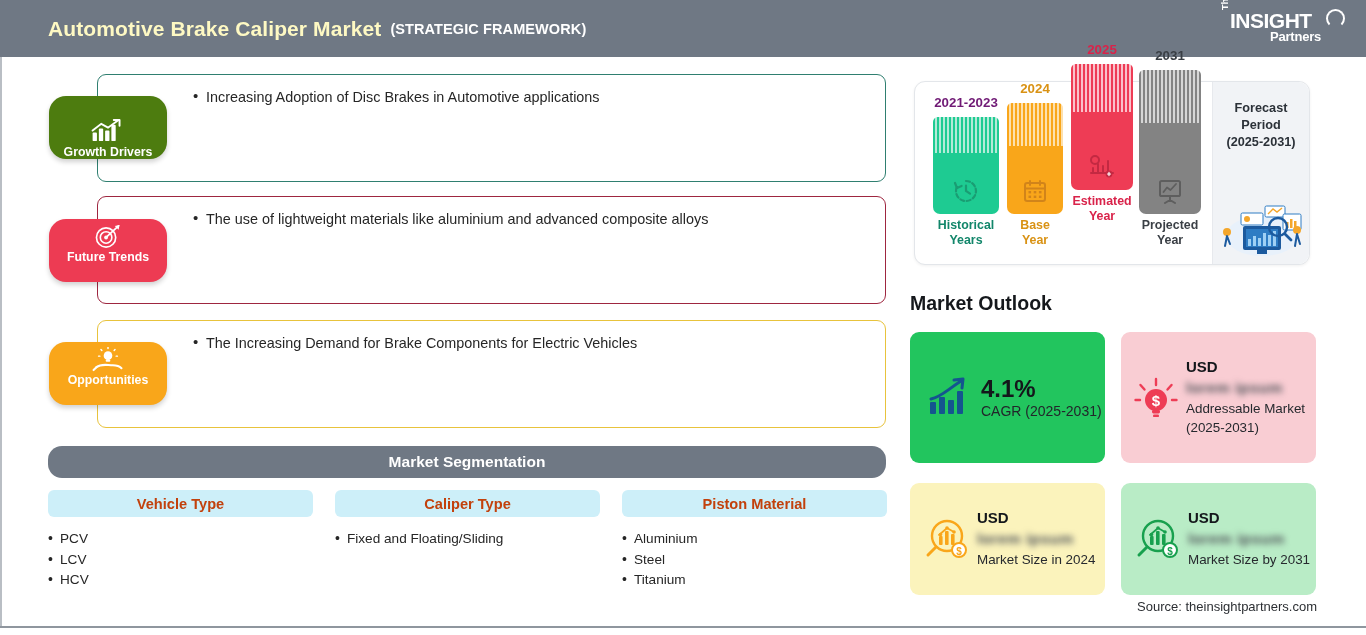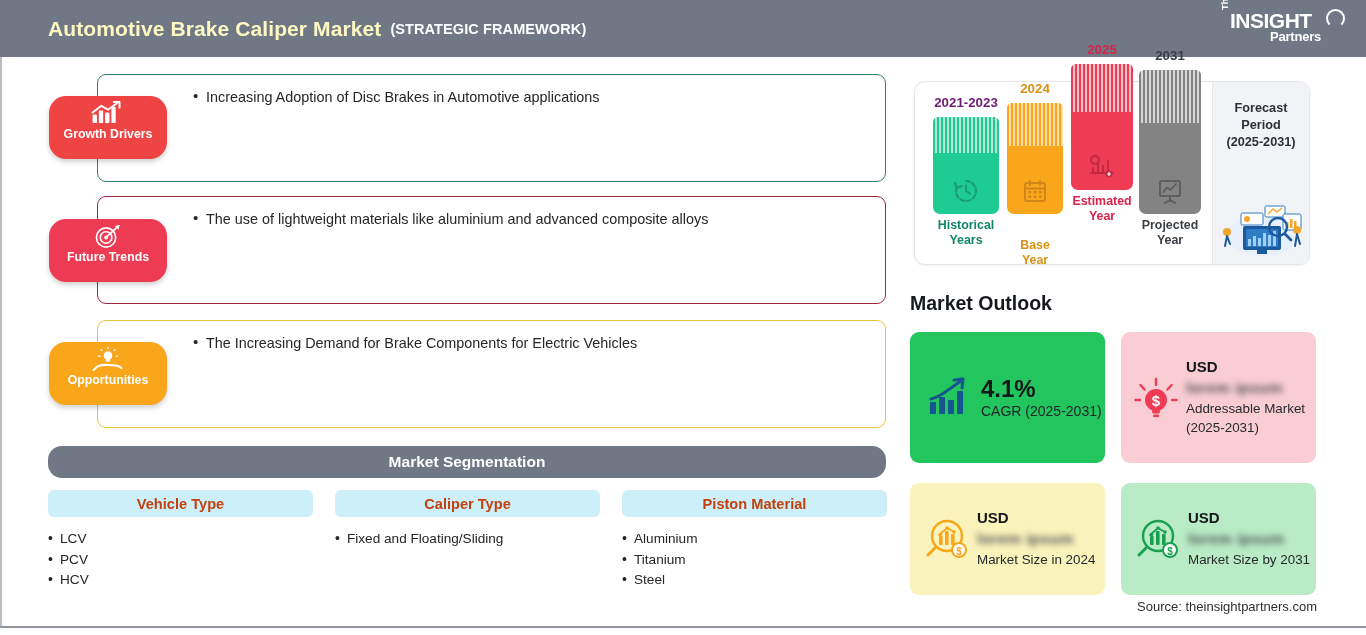--- a/index.html
+++ b/index.html
@@ -223,21 +223,21 @@
     </div>
   </div>
 
   <div class="left-rule"></div>
 
   <div class="drv-box" style="top:74px; height:108px; border-color:#2f7f70;">
     <div class="bullets">
       <div class="drv-bullet">Increasing Adoption of Disc Brakes in Automotive applications</div>
     </div>
   </div>
-  <div class="drv-badge" style="top:96px; background:#ef4444;">
+  <div class="drv-badge" style="top:96px; background:#4d7c0f;justify-content:flex-end;">
     <svg class="b-icon" width="40" height="25" viewBox="0 0 40 26">
       <rect x="4" y="14" width="4.5" height="9" fill="#fff" rx="1"></rect>
       <rect x="10.5" y="10" width="4.5" height="13" fill="#fff" rx="1"></rect>
       <rect x="17" y="12" width="4.5" height="11" fill="#fff" rx="1"></rect>
       <rect x="23.5" y="6" width="4.5" height="17" fill="#fff" rx="1"></rect>
       <path d="M4 12 L13 5 L20 9 L31 1" stroke="#fff" stroke-width="2" fill="none" stroke-linecap="round"></path>
       <path d="M26 1 L32 1 L32 7" stroke="#fff" stroke-width="2" fill="none" stroke-linecap="round" stroke-linejoin="round"></path>
     </svg>
     <span class="b-label">Growth Drivers</span>
   </div>
@@ -278,39 +278,39 @@
       <path d="M5 21 L2 24" stroke="#fff" stroke-width="2.2" stroke-linecap="round"></path>
     </svg>
     <span class="b-label">Opportunities</span>
   </div>
 
   <div class="seg-header">Market Segmentation</div>
 
   <div class="seg-col" style="left:48px; width:265px;">
     <div class="seg-title">Vehicle Type</div>
     <ul>
+      <li>PCV</li>
       <li>LCV</li>
-      <li>PCV</li>
       <li>HCV</li>
     </ul>
   </div>
 
   <div class="seg-col" style="left:335px; width:265px;">
     <div class="seg-title">Caliper Type</div>
     <ul>
       <li>Fixed and Floating/Sliding</li>
     </ul>
   </div>
 
   <div class="seg-col" style="left:622px; width:265px;">
     <div class="seg-title">Piston Material</div>
     <ul>
       <li>Aluminium</li>
+      <li>Steel</li>
       <li>Titanium</li>
-      <li>Steel</li>
     </ul>
   </div>
 
   <div class="tl-panel">
 
     <div class="tl-bar-wrap" style="left:18px; width:66px; height:97px;">
       <div class="tl-year" style="top:-22px; color:#701a75;">2021-2023</div>
       <div class="tl-stripes" style="top:0; height:36px; background:repeating-linear-gradient(90deg,#1ecb92 0 2px,#b5ead8 2px 4px);"></div>
       <div class="tl-solid" style="top:36px; height:61px; background:#1ecb92;">
         <svg width="26" height="26" viewBox="0 0 26 26">
@@ -333,21 +333,21 @@
           <g fill="#d1841a">
             <rect x="6.5" y="13" width="2.6" height="2.4"></rect>
               <rect x="11.7" y="13" width="2.6" height="2.4"></rect>
               <rect x="16.9" y="13" width="2.6" height="2.4"></rect>
             <rect x="6.5" y="17.6" width="2.6" height="2.4"></rect>
               <rect x="11.7" y="17.6" width="2.6" height="2.4"></rect>
               <rect x="16.9" y="17.6" width="2.6" height="2.4"></rect>
           </g>
         </svg>
       </div>
-      <div class="tl-caption" style="top:115px; color:#d99214;margin-top:20px;">Base Year</div>
+      <div class="tl-caption" style="top:115px; color:#d99214;">Base Year</div>
     </div>
 
     <div class="tl-bar-wrap" style="left:156px; width:62px; height:150px;">
       <div class="tl-year" style="top:-22px; color:#d9234a;">2025</div>
       <div class="tl-stripes" style="top:0; height:48px; background:repeating-linear-gradient(90deg,#ee3c55 0 2px,#fac2cb 2px 4px);"></div>
       <div class="tl-solid" style="top:48px; height:78px; background:#ee3c55;">
         <svg width="28" height="26" viewBox="0 0 28 26">
           <path d="M3 19 H25" stroke="#c32942" stroke-width="2" stroke-linecap="round"></path>
           <path d="M5 19 V14 M10 19 V10 M15 19 V12 M20 19 V7" stroke="#c32942" stroke-width="2" stroke-linecap="round"></path>
           <circle cx="7" cy="6" r="4" fill="none" stroke="#c32942" stroke-width="2"></circle>

